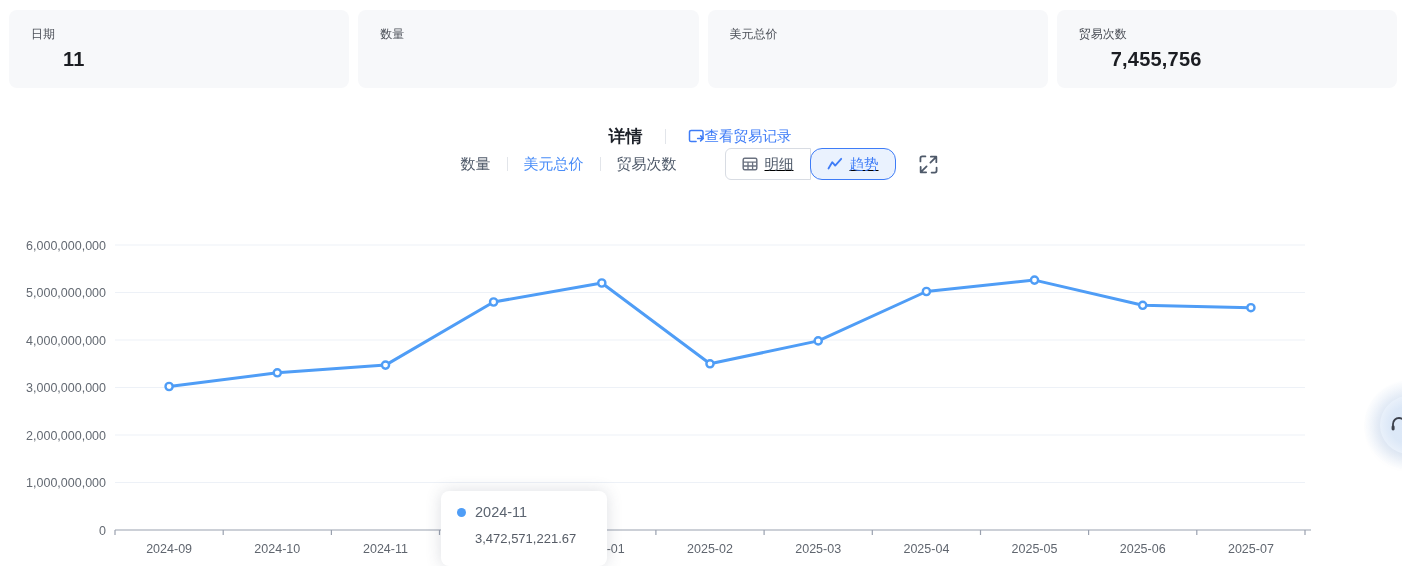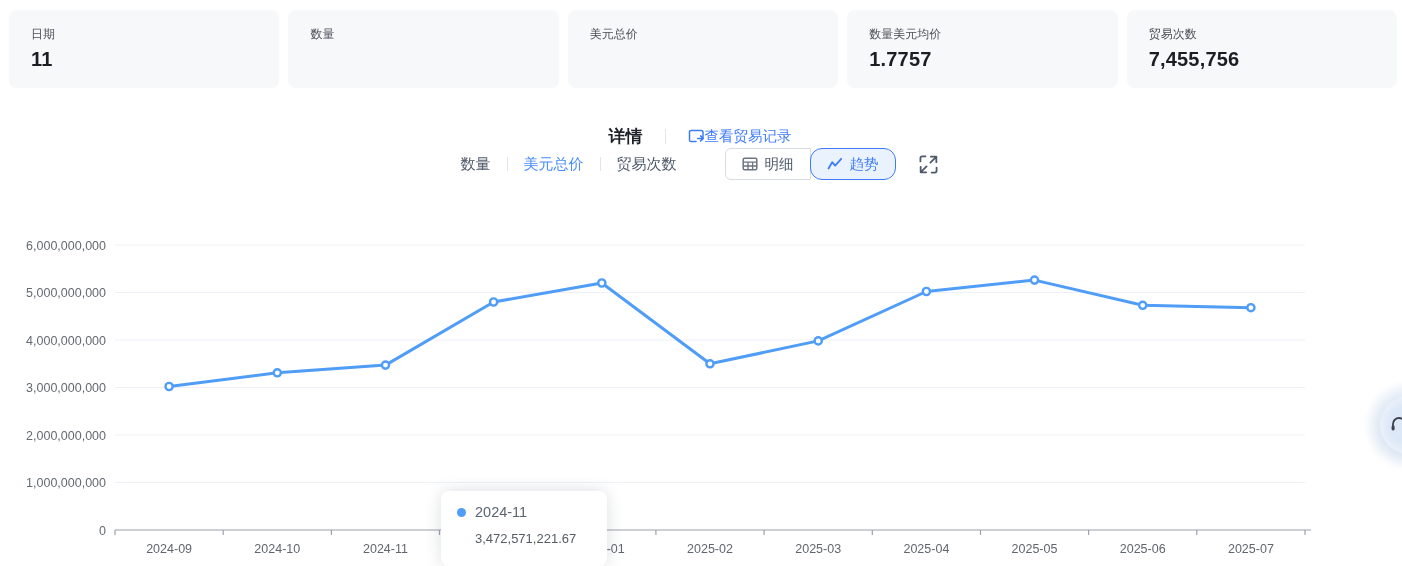--- a/index.html
+++ b/index.html
@@ -4,35 +4,35 @@
 <style>
   * { margin:0; padding:0; box-sizing:border-box; }
   html,body { width:1402px; height:566px; background:#fff; overflow:hidden;
     font-family:"Liberation Sans","DejaVu Sans",sans-serif; }
   .page { position:relative; width:1402px; height:566px; background:#fff; overflow:hidden; }
 
   
   .stats-row { position:absolute; top:10px; left:9px; right:5px; display:flex; gap:9px; }
   .stat-card { flex:1; height:78px; background:#f7f8fa; border-radius:8px; padding:17px 22px; }
   .stat-label { font-size:12px; color:#4c5058; line-height:1.2; }
-  .stat-value { margin-top:7px; font-size:20px; font-weight:700; color:#1b1d22; letter-spacing:.2px; }
+  .stat-value { margin-top:7px; font-size:20px; font-weight:700; color:#1b1d22; letter-spacing:.2px;margin-left:32px; }
 
   
   .toolbar { position:absolute; top:125px; left:10px; right:12px; height:33px;
     display:flex; align-items:center; justify-content:space-between;flex-direction:column; }
   .tb-left { display:flex; align-items:center; }
   .details-title { font-size:17px; font-weight:700; color:#1d2129; }
   .v-div { width:1px; height:15px; background:#e2e5ea; margin:0 22px; }
   .trade-link { display:flex; align-items:center; color:#3e7cf7; font-size:14.5px; cursor:pointer; }
   .tb-right { display:flex; align-items:center; }
   .metric-tabs { display:flex; align-items:center; gap:16px; font-size:15px; color:#4e5969; }
   .metric-tab { cursor:pointer; }
   .metric-tab.active { color:#4a8df8; }
   .tab-div { width:1px; height:14px; background:#e2e5ea; }
-  .btn-group { display:flex; margin-left:48px; }
+  .btn-group { display:flex; margin-left:48px;text-decoration:underline; }
   .view-btn { height:32px; display:flex; align-items:center; gap:7px; padding:0 16px;
     border:1px solid #d8dce3; background:#fff; color:#4e5969; font-size:14.5px; cursor:pointer; }
   .view-btn:first-child { border-radius:6px 0 0 6px; }
   .view-btn.active { border:1px solid #3e7cf7; background:#eaf2fe; color:#3e7cf7; border-radius:12px; margin-left:-1px; }
   .fullscreen-btn { margin-left:22px; width:22px; height:22px; display:flex; align-items:center; justify-content:center; cursor:pointer; }
 
   
   .chart-area { position:absolute; top:226px; left:0; width:1402px; height:340px; }
   .chart-area svg text { font-family:"Liberation Sans","DejaVu Sans",sans-serif; }
 
@@ -58,24 +58,20 @@
   <div class="stats-row">
     <div class="stat-card">
       <div class="stat-label">日期</div>
       <div class="stat-value">11</div>
     </div>
     <div class="stat-card">
       <div class="stat-label">数量</div>
     </div>
     <div class="stat-card">
       <div class="stat-label">美元总价</div>
-    </div>
-    <div class="stat-card">
-      <div class="stat-label">数量美元均价</div>
-      <div class="stat-value">1.7757</div>
     </div>
     <div class="stat-card">
       <div class="stat-label">贸易次数</div>
       <div class="stat-value">7,455,756</div>
     </div>
   </div>
 
   <div class="toolbar">
     <div class="tb-left">
       <span class="details-title">详情</span>

